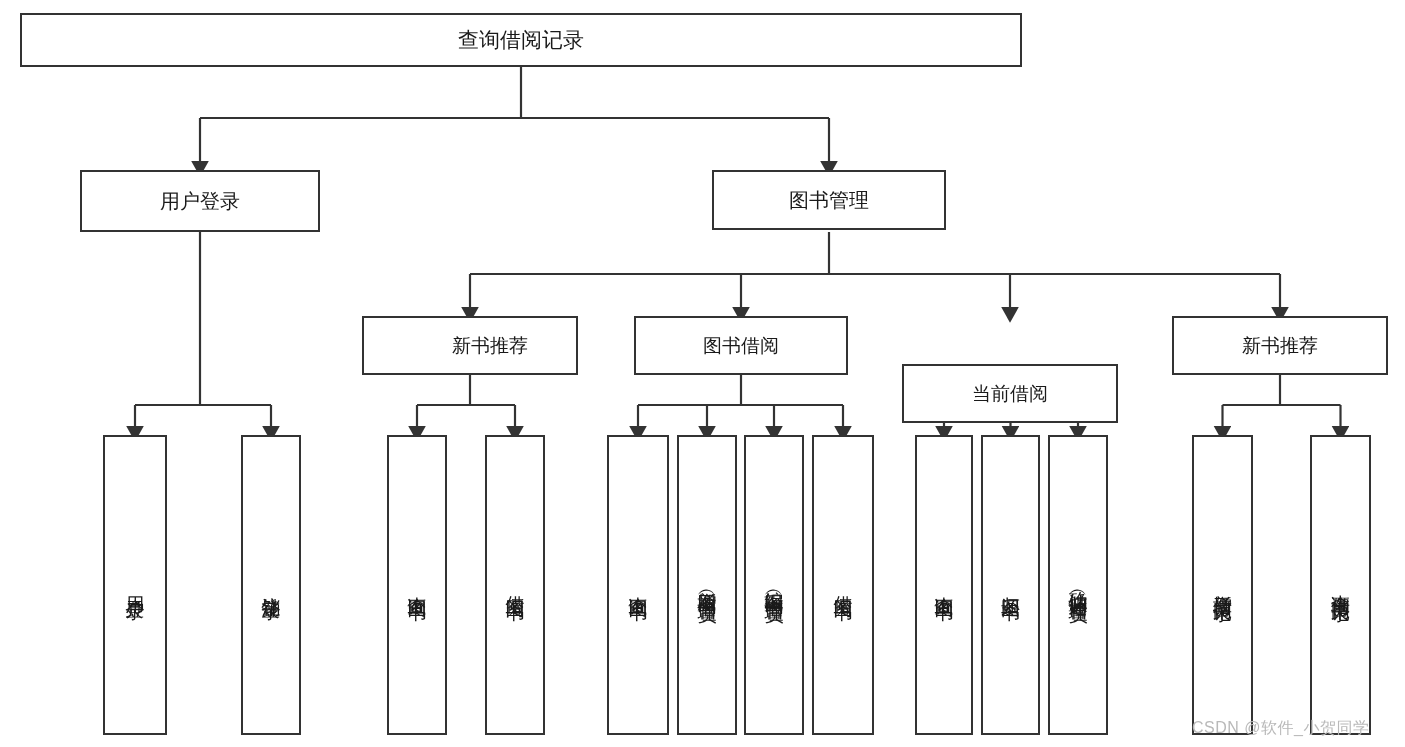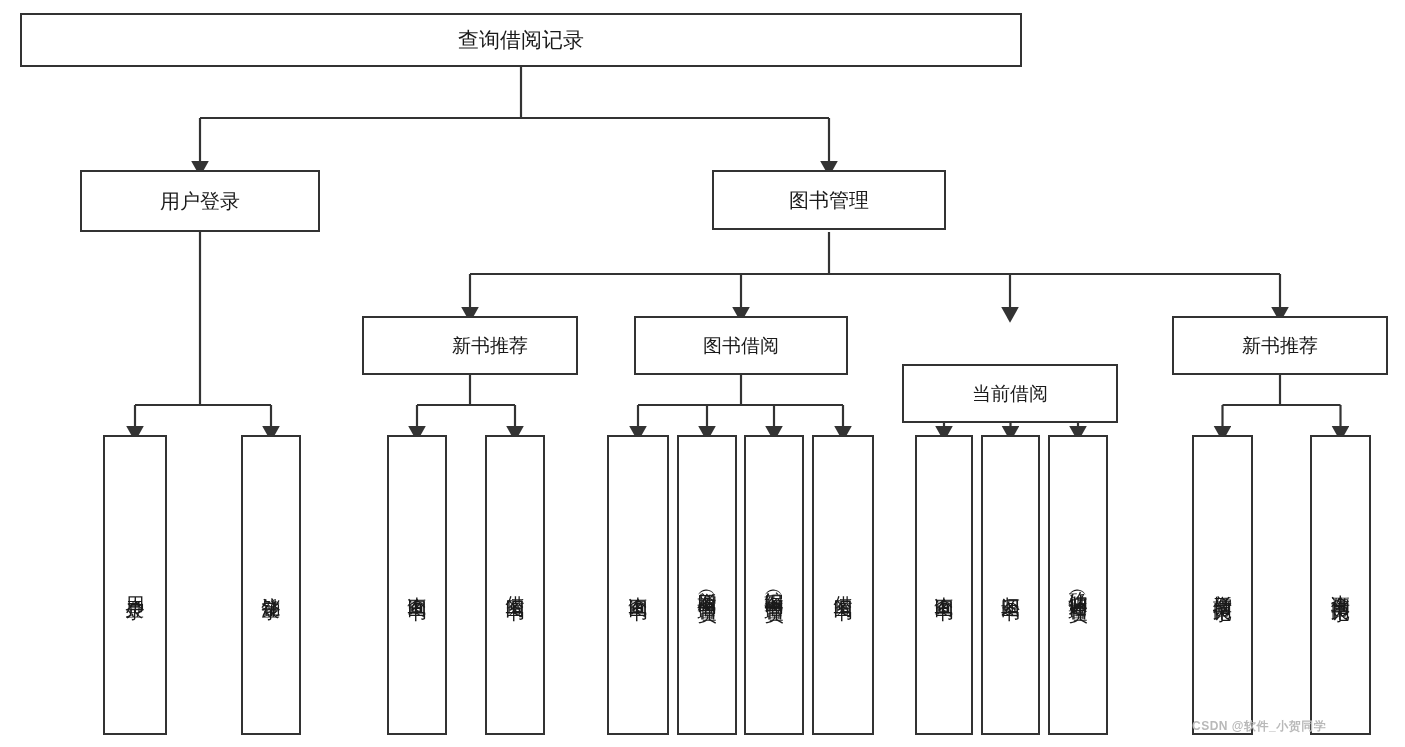--- a/index.html
+++ b/index.html
@@ -55,25 +55,24 @@
   }
   .node.leaf .vtext {
     writing-mode: vertical-rl;
     text-orientation: upright;
     letter-spacing: 2px;
     white-space: nowrap;
     line-height: 1.05;
   }
   .watermark {
     position: absolute;
-    font-size: 12px;
+    font-size: 16px;
     color: #b9b9b9;
     white-space: nowrap;
     letter-spacing: 0.5px;
-    font-weight: bold;
   }
 </style>
 </head>
 <body>
 
 <div id="canvas">
   <svg id="connectors" viewBox="0 0 1405 747" preserveAspectRatio="none" aria-hidden="true">
     <defs>
       <marker id="arrow" markerWidth="10" markerHeight="10" refX="3.2" refY="4" orient="auto" markerUnits="strokeWidth">
         <path d="M0,0 L7.2,4 L0,8 Z" fill="#333333"></path>

